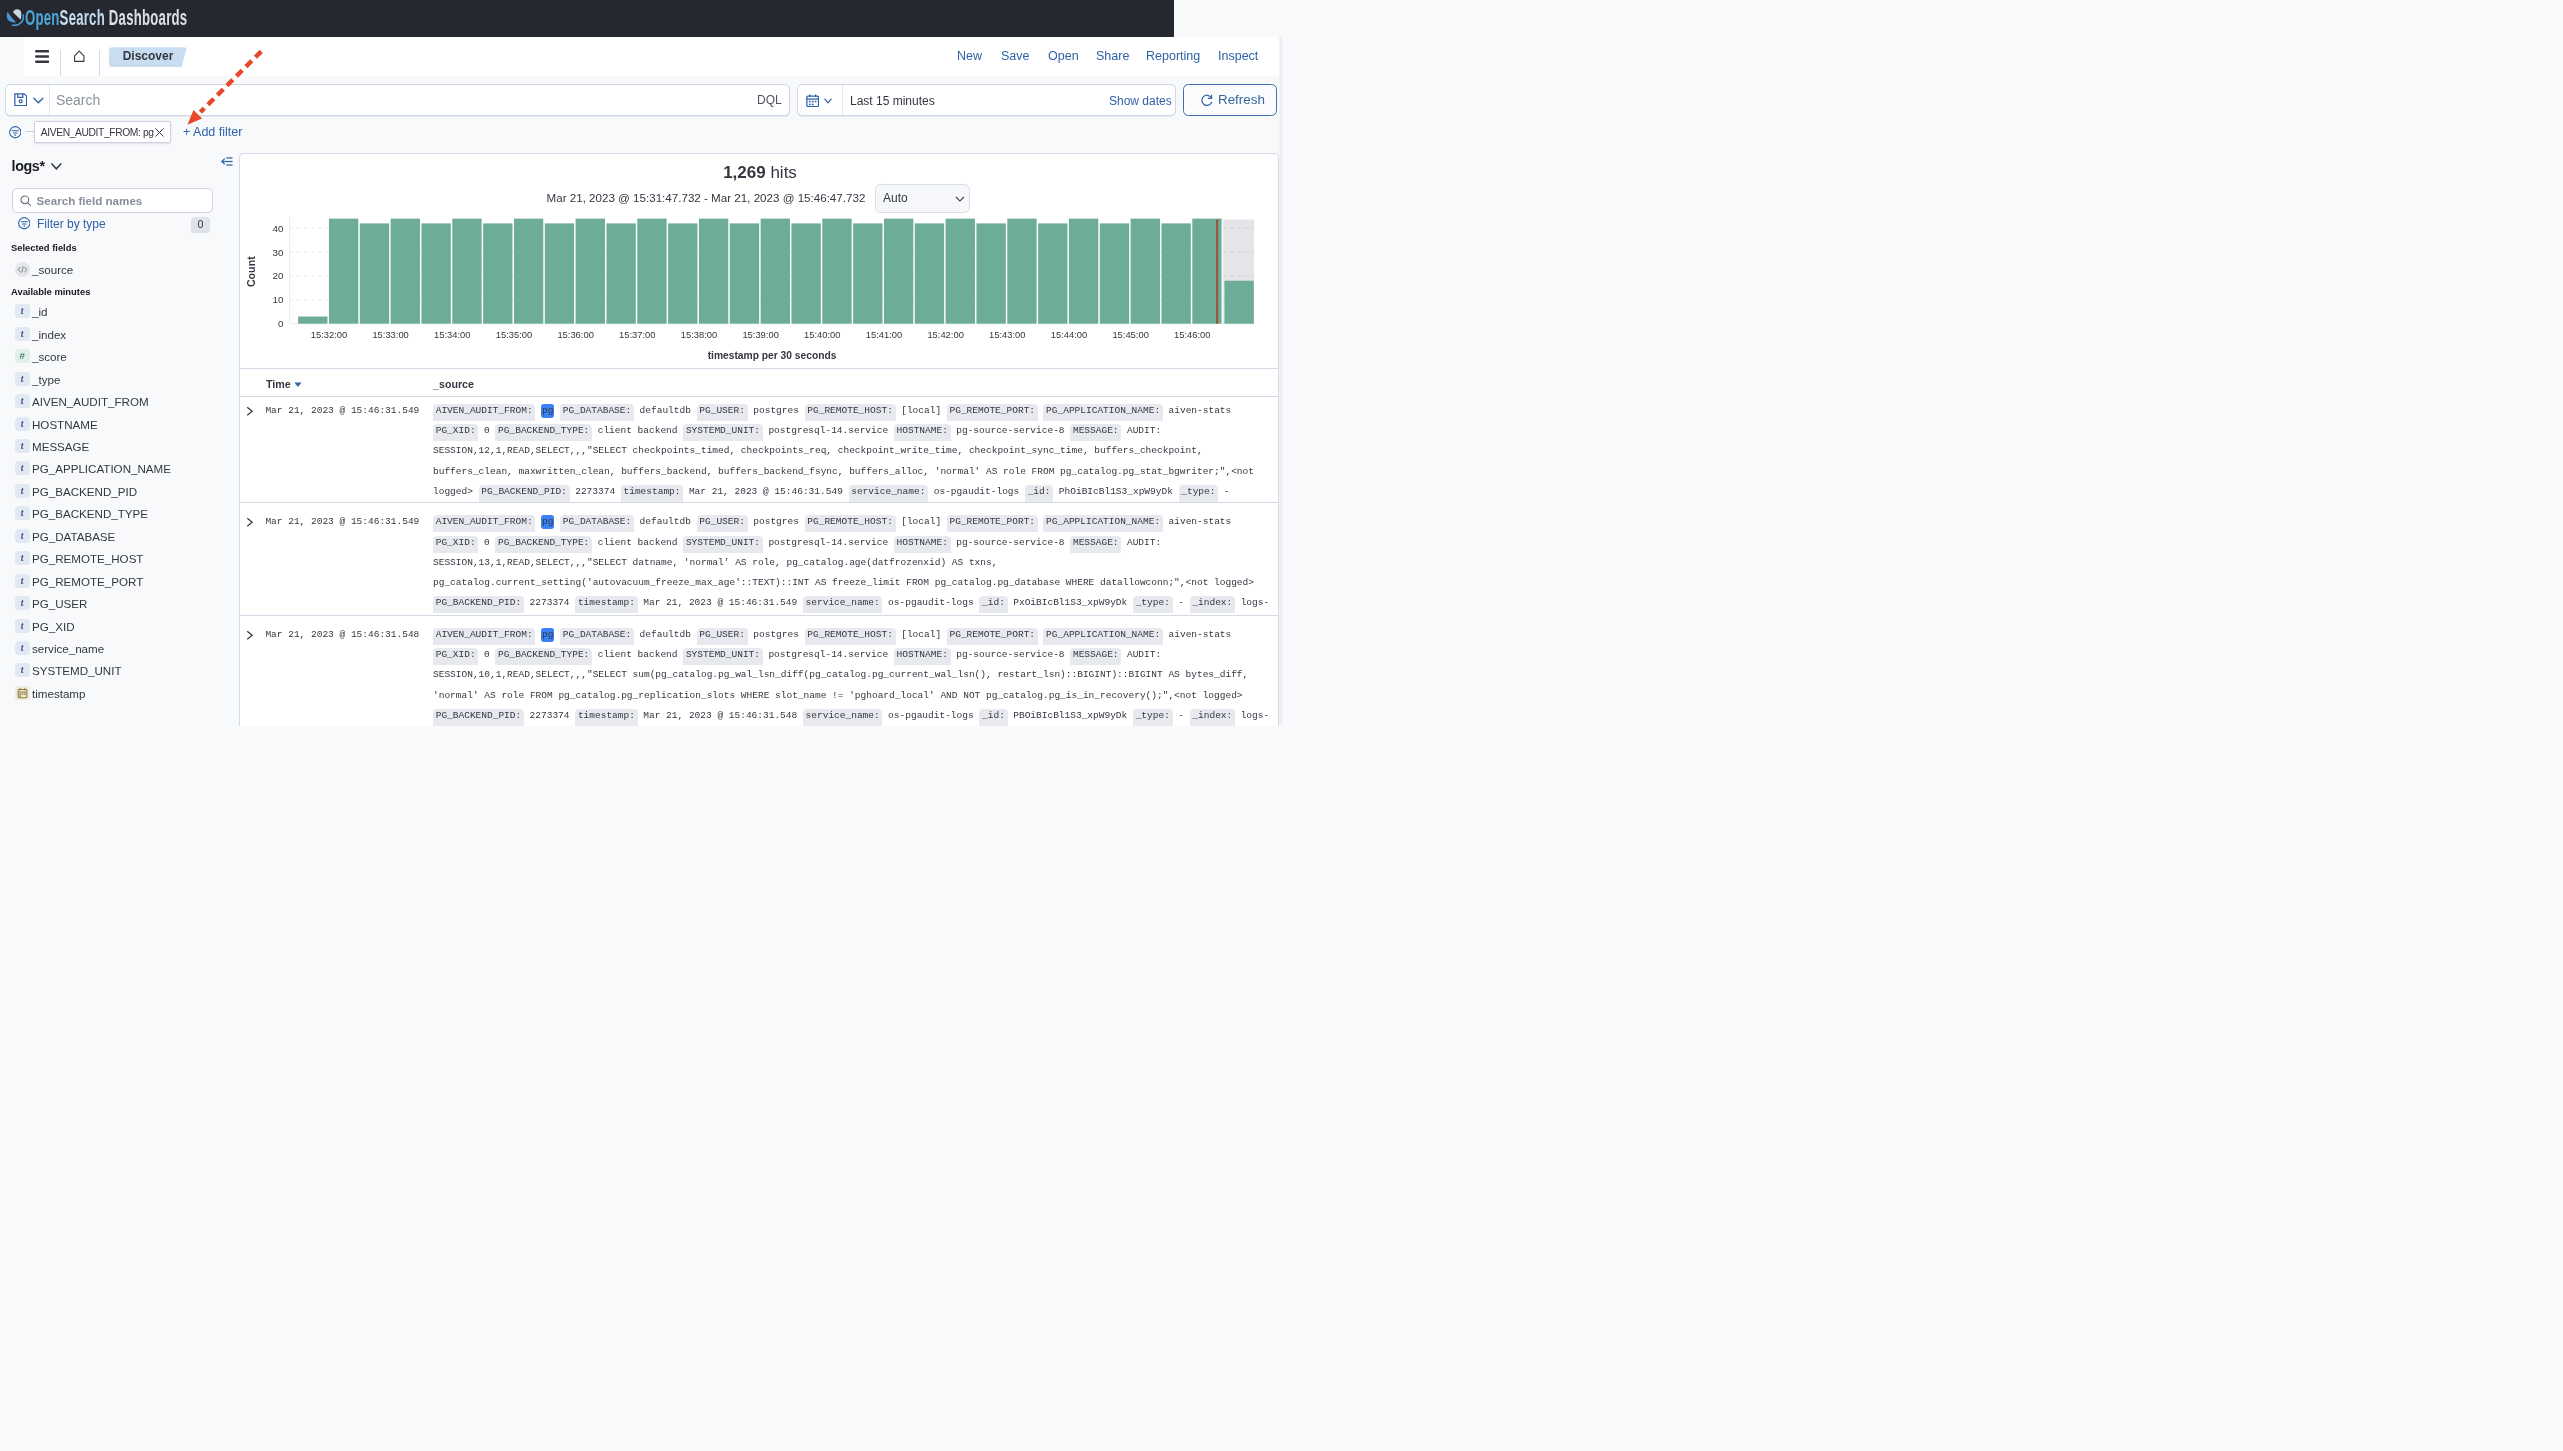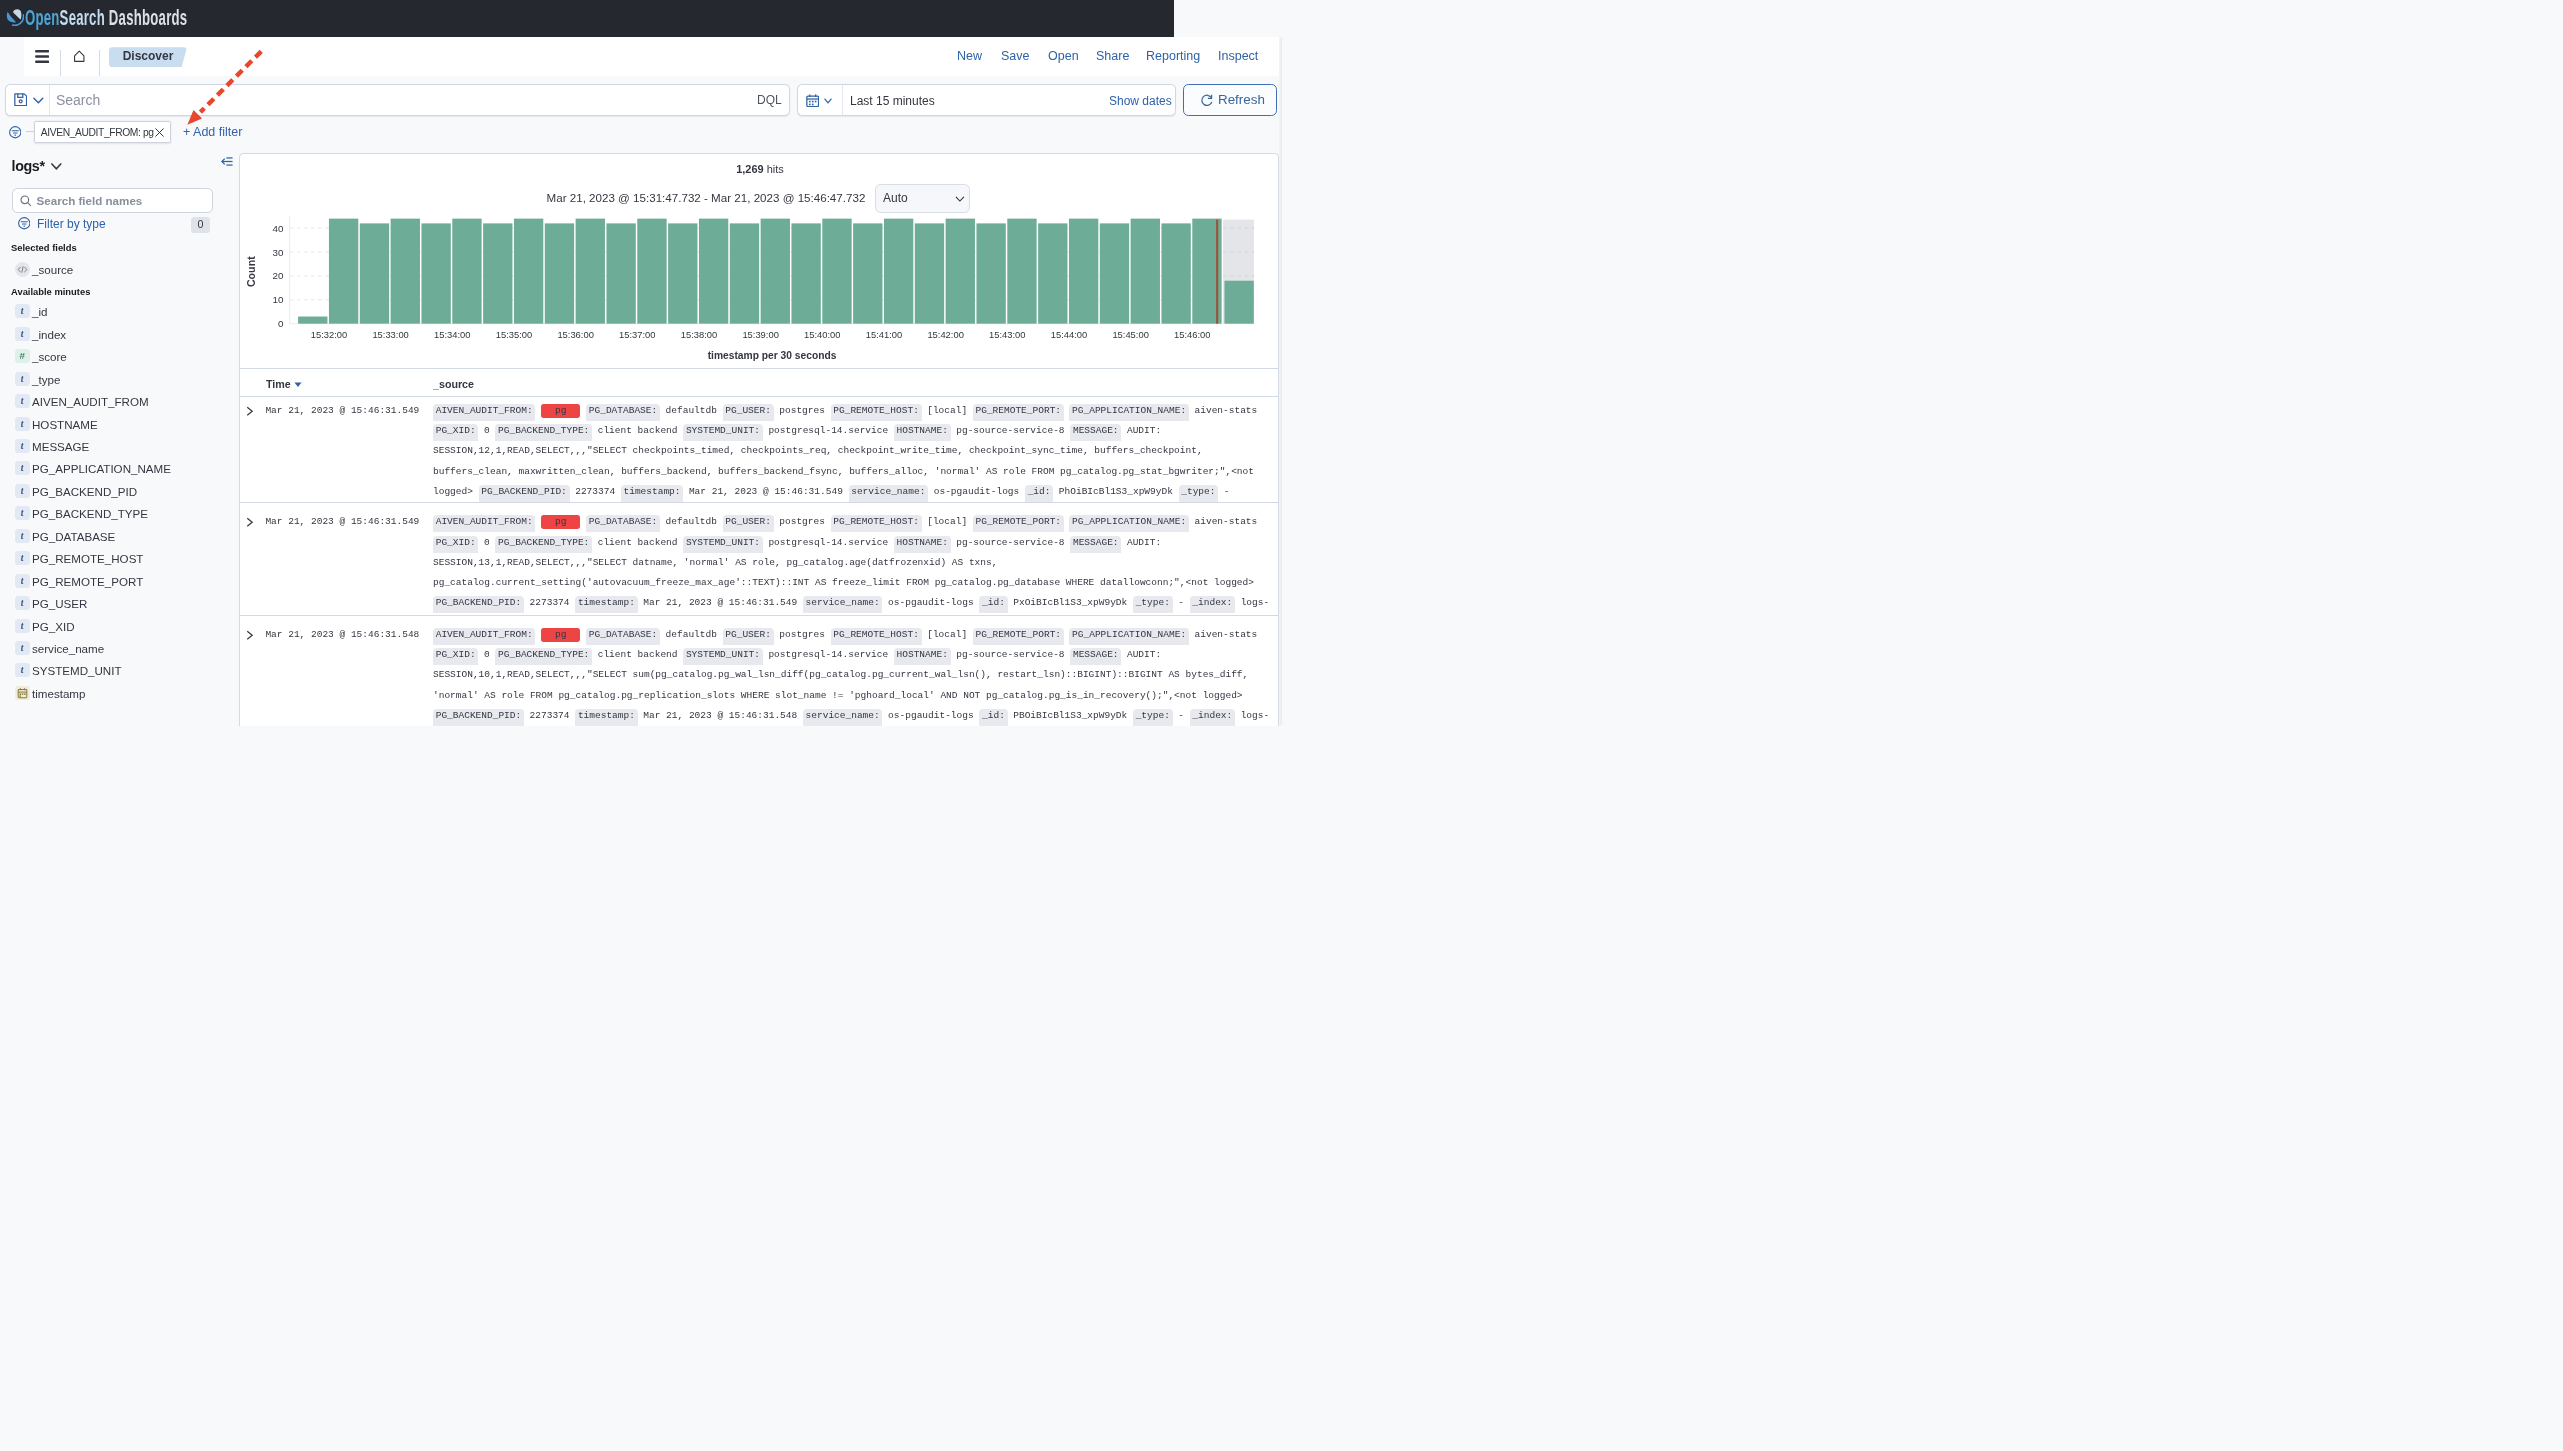--- a/index.html
+++ b/index.html
@@ -45,32 +45,32 @@
     border-radius:3.6px; font-size:10.7px; color:#343741; text-align:center; line-height:15.6px; }
   .sechead { position:absolute; left:11px; font-size:9.4px; font-weight:bold; color:#17191d; }
   .frow { position:absolute; left:0; width:239px; height:22px; }
   .fbadge { position:absolute; left:14.7px; top:3.6px; width:15px; height:14.7px; border-radius:3.6px;
     background:#e2e9f3; color:#38538c; font-size:9.8px; font-style:italic; font-weight:bold; text-align:center; line-height:14.7px; font-family:"Liberation Serif",serif;}
   .flabel { position:absolute; left:32px; top:3.6px; font-size:11.6px; color:#343741; line-height:15px;}
 
   
   #panel { position:absolute; left:239px; top:153px; width:1040px; height:573px; background:#fff;
     border:0.9px solid #d3dae6; border-radius:4.5px 4.5px 0 0; border-bottom:none; overflow:hidden; }
-  #hits { position:absolute; left:0; top:9px; width:1040px; text-align:center; font-size:11px; color:#343741; }
+  #hits { position:absolute; left:0; top:9px; width:1040px; text-align:center; font-size:17px; color:#343741; }
   #dateline { position:absolute; left:0; top:37px; width:635px; text-align:right; font-size:11.6px; color:#343741; }
   #autobox { position:absolute; left:635px; top:30px; width:95px; height:28.6px; background:#f6f7fa;
     border:0.9px solid #d8dee8; border-radius:5.4px; font-size:12px; color:#343741; line-height:27px; padding-left:7.1px; }
 
   
   .thline { position:absolute; left:0; width:1040px; height:0.9px; background:#d3dae6; }
   .th { position:absolute; font-size:10.7px; font-weight:bold; color:#343741; }
   .mono { font-family:"Liberation Mono", monospace; font-size:9.5px; color:#343741; white-space:nowrap; }
   .tline { position:absolute; left:193px; height:20px; line-height:20px; width:845px; overflow:hidden;}
   .k { display:inline-block; background:#e7e9ee; border-radius:4px; padding:0 2.7px; height:20px; line-height:14.3px; }
-  .y { display:inline-block; background:#ef4444; border-radius:2.7px; padding:0 14px; height:14.3px; line-height:14.3px; }
+  .y { display:inline-block; background:#3b82f6; border-radius:2.7px; padding:0 1px; height:14.3px; line-height:14.3px; }
   .timecell { position:absolute; left:25.4px; line-height:20px; }
 </style>
 </head>
 <body>
 
 <div id="topbar">
   <svg class="abs" style="left:6.2px;top:8px" width="18" height="18" viewBox="0 0 20 20">
     <path d="M8.2 3.6 C 9.7 0.9 13.6 0.6 15.6 2.6 C 17.5 4.5 17.3 7.9 16.7 11.7 C 16.5 12.8 16.2 12.8 15.5 12.1 C 13.3 10.0 10.4 7.4 9.1 6.1 C 8.1 5.2 7.7 4.5 8.2 3.6 Z" fill="#c7d6e4"></path>
     <path d="M1.3 5.2 C 0.4 8.9 1.0 12.4 3.2 14.3 C 5.3 16.1 8.4 16.3 10.1 16.1 C 11.0 16.0 11.1 15.7 10.5 15.0 C 8.5 12.8 4.6 8.7 2.9 5.7 C 2.2 4.6 1.5 4.3 1.3 5.2 Z" fill="#4797d3"></path>
     <path d="M7.3 18.9 A 9.6 9.6 0 0 0 19.2 7.7" stroke="#4797d3" stroke-width="1.8" fill="none" stroke-linecap="round"></path>

